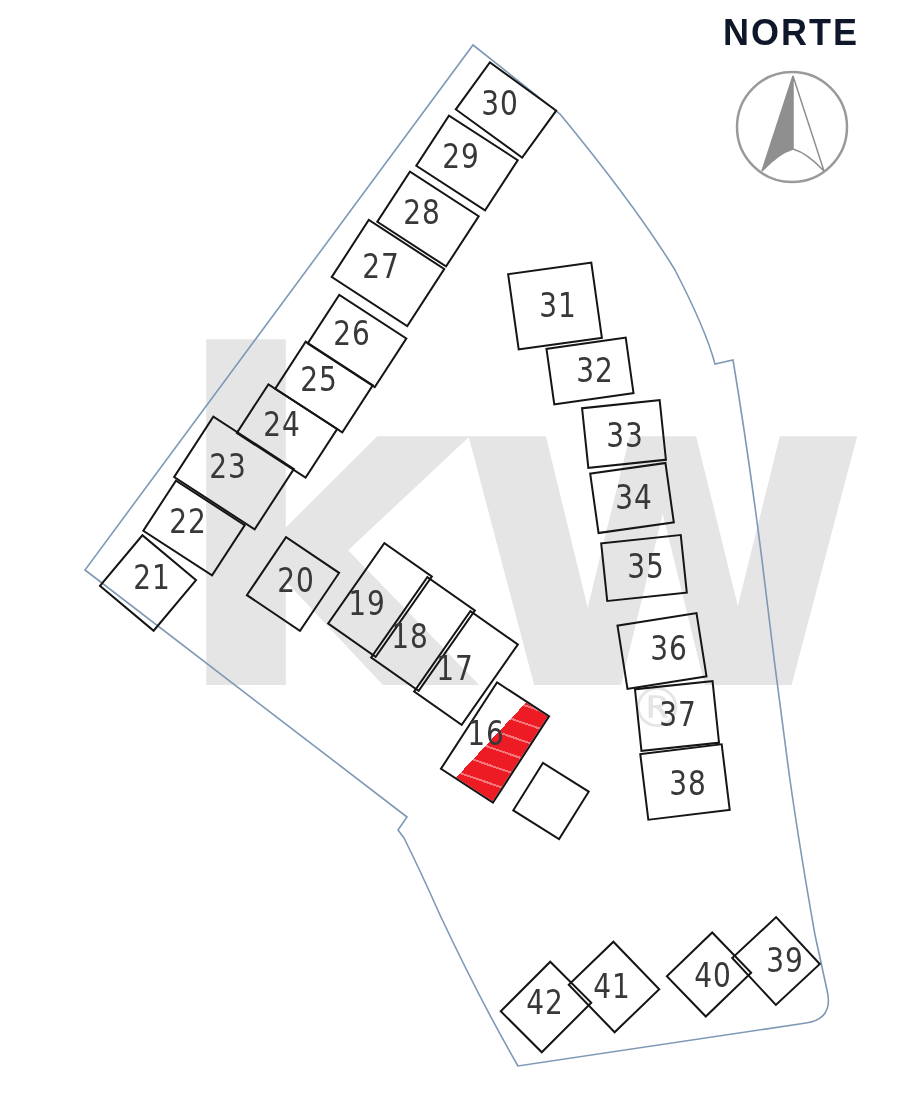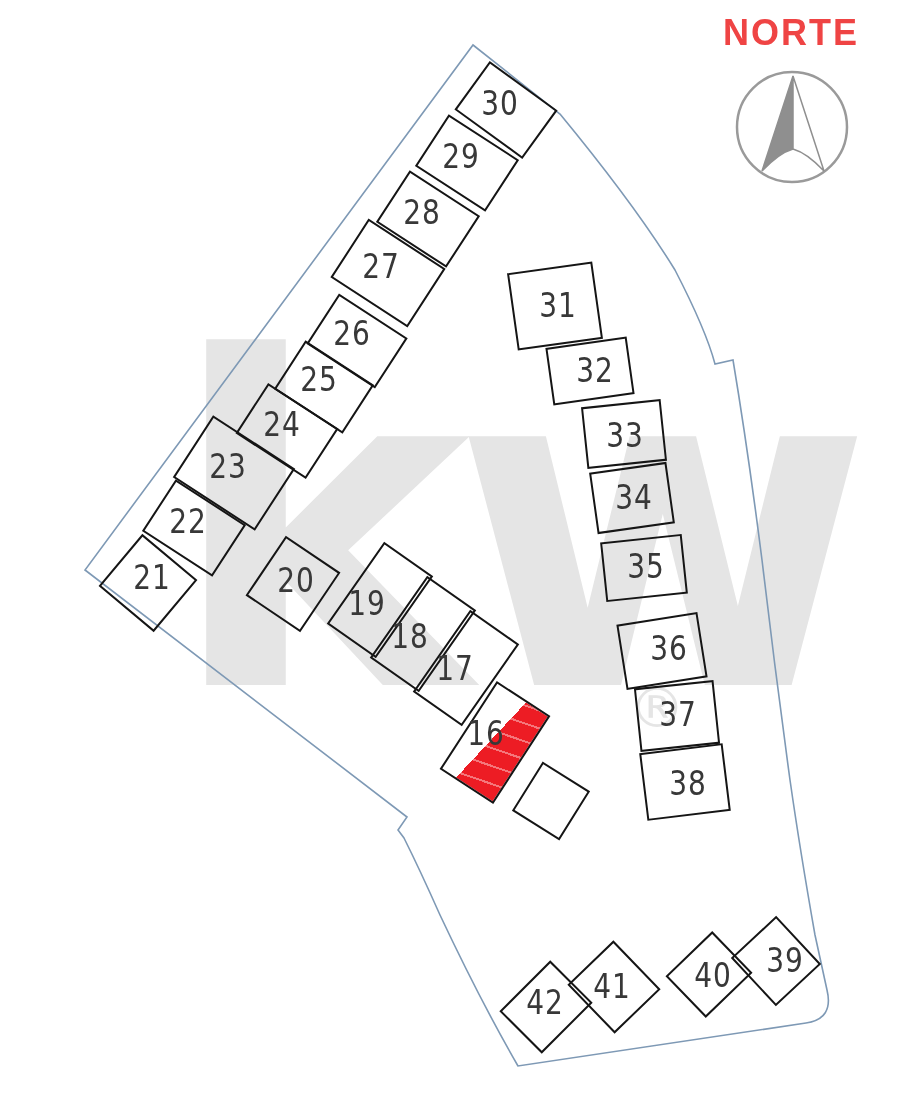--- a/index.html
+++ b/index.html
@@ -37,21 +37,21 @@
     position:absolute;z-index:4;
     font-size:33px;font-weight:400;color:#383838;
     transform:translate(-50%,-50%) scaleX(.85);
     white-space:nowrap;letter-spacing:1px;
     user-select:none;
   }
   
   #norte{
     position:absolute;left:791px;top:12px;z-index:4;
     transform:translateX(-50%);
-    font-size:36px;font-weight:600;letter-spacing:2px;color:#ef4444;
+    font-size:36px;font-weight:600;letter-spacing:2px;color:#0f172a;
     font-family:"Liberation Sans","DejaVu Sans",sans-serif;
   }
 </style>
 </head>
 <body>
 
 <div id="canvas" style="--hl: #ed1c24;">
 
   <div id="watermark" style="color: rgb(229, 229, 229);">kw</div>
   <div id="watermark-reg" style="color: rgb(229, 229, 229);">®</div>

